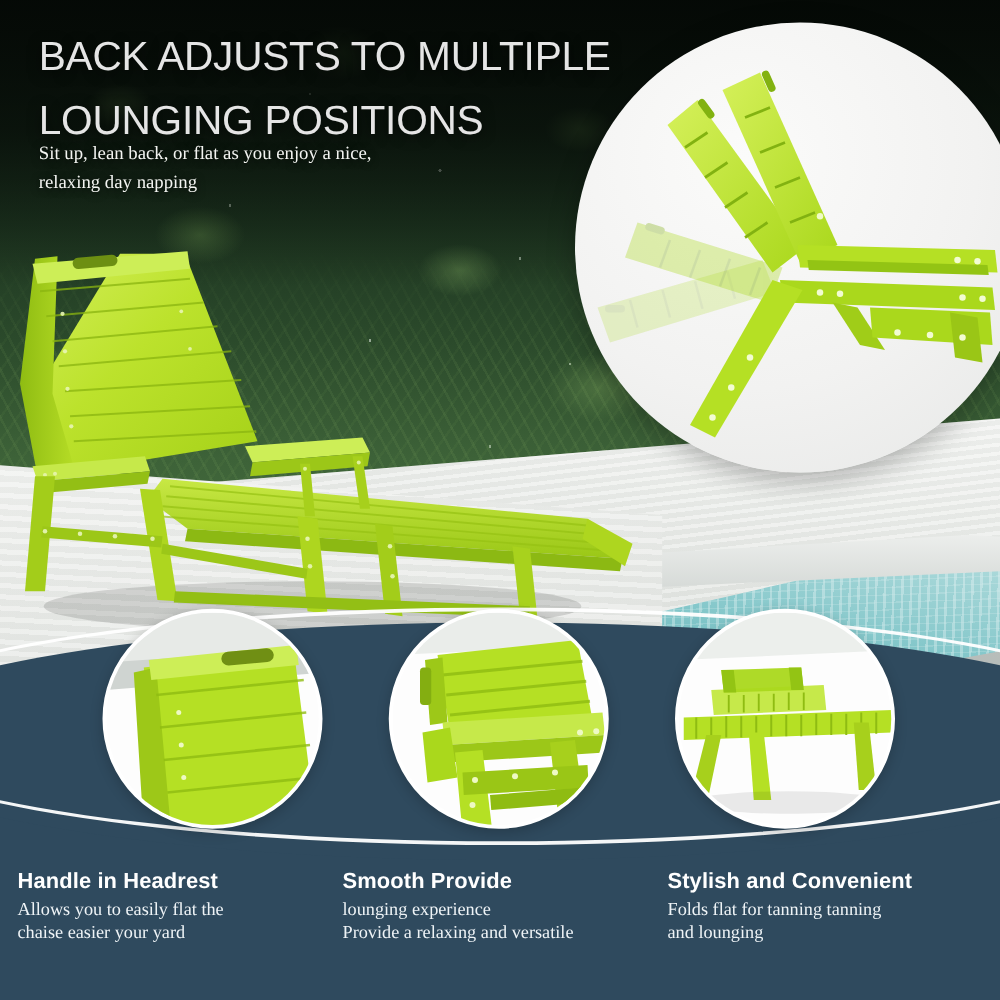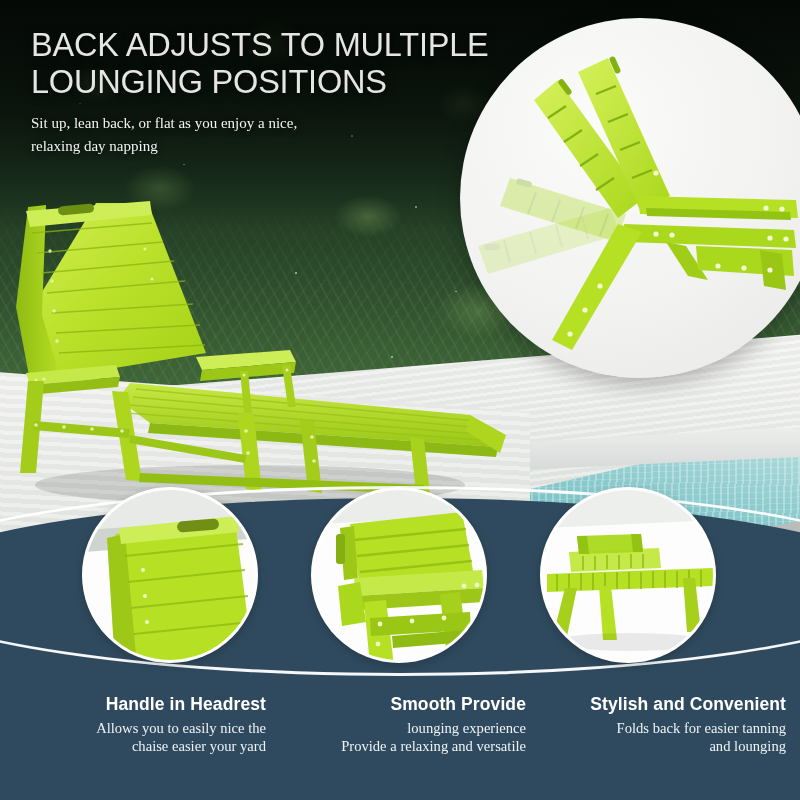--- a/index.html
+++ b/index.html
@@ -164,40 +164,40 @@
   .fcircle svg{ display:block; }
   .fc1{ left:82px;  top:-73px; }
   .fc2{ left:311px; top:-73px; }
   .fc3{ left:540px; top:-73px; }
 
   
   .caps{
     position:absolute; left:0; bottom:44px; width:800px;
     display:flex; justify-content:space-between; padding:0 14px;
   }
-  .cap{ width:252px; text-align:right; }
+  .cap{ width:252px; text-align:left; }
   .cap-title{
     color:#ffffff; font-size:17.5px; font-weight:bold; letter-spacing:.1px;
     margin-bottom:5px; line-height:1.15;
     font-family:"Liberation Sans", sans-serif;
   }
   .cap-body{
     color:#eef3f6; font-size:14.6px; line-height:1.28;
     font-family:"Liberation Serif", serif;
   }
 
   
   .headline{
     position:absolute; left:31px; top:27px; width:470px;
     color:#e5e5e5; font-size:32.5px; font-weight:normal;
     line-height:1.11; letter-spacing:-.2px;
     text-shadow:0 2px 10px rgba(0,0,0,.65);
     font-family:"Liberation Sans", sans-serif;
   }
-  .headline div + div{ margin-top:1px; }
+  .headline div + div{ margin-top:15px; }
   .subhead{
     position:absolute; left:31px; top:112px; width:420px;
     color:#f3f4f1; font-size:15px; line-height:1.53;
     text-shadow:0 1px 7px rgba(0,0,0,.7);
     font-family:"Liberation Serif", serif;
   }
 </style>
 </head>
 <body>
 
@@ -539,34 +539,34 @@
           <path d="M140,88 L152,88 L158,142 L144,142 Z" fill="#a7d01c"></path>
           <ellipse cx="88" cy="152" rx="78" ry="9" fill="#000" opacity="0.08"></ellipse>
         </svg>
       </div>
     </div>
 
     <div class="caps">
       <div class="cap">
         <div class="cap-title">Handle in Headrest</div>
         <div class="cap-body">
-          <div>Allows you to easily nice the</div>
+          <div>Allows you to easily flat the</div>
           <div>chaise easier your yard</div>
         </div>
       </div>
       <div class="cap">
         <div class="cap-title">Smooth Provide</div>
         <div class="cap-body">
           <div>lounging experience</div>
           <div>Provide a relaxing and versatile</div>
         </div>
       </div>
       <div class="cap">
         <div class="cap-title">Stylish and Convenient</div>
         <div class="cap-body">
-          <div>Folds back for easier tanning</div>
+          <div>Folds flat for tanning tanning</div>
           <div>and lounging</div>
         </div>
       </div>
     </div>
   </div>
 
 </div>
 
 </body></html>

